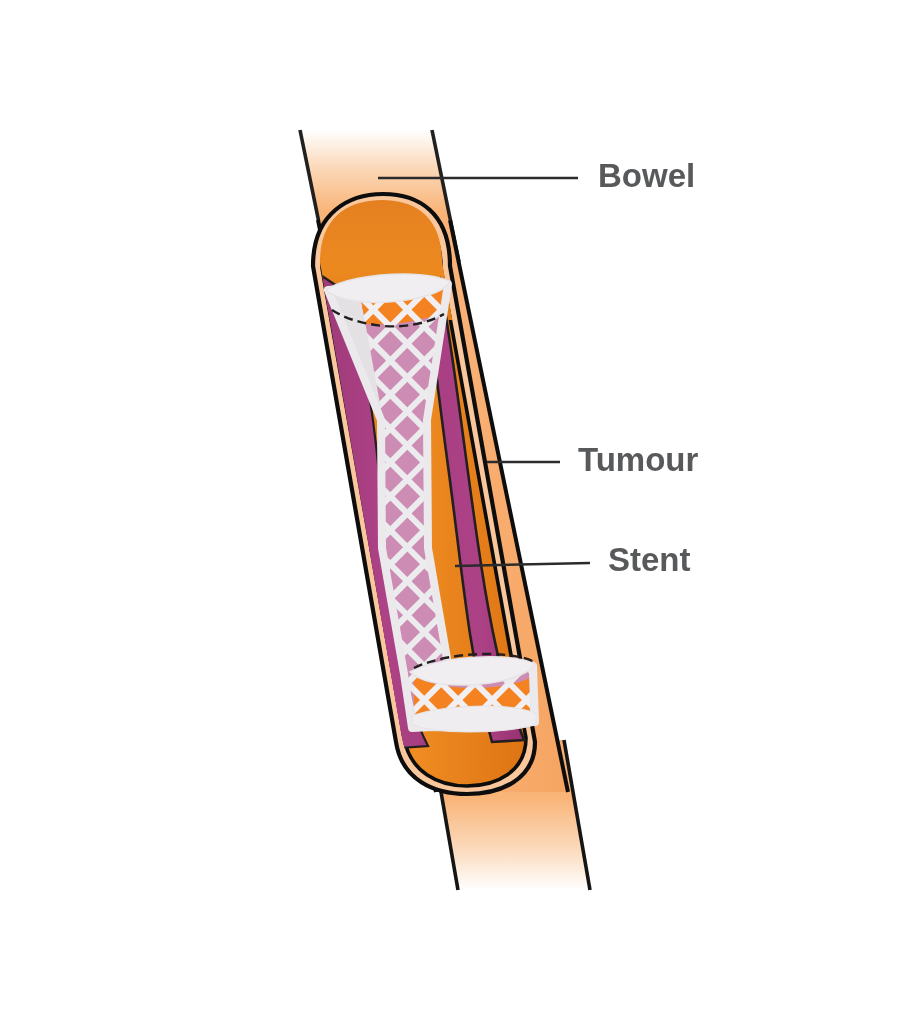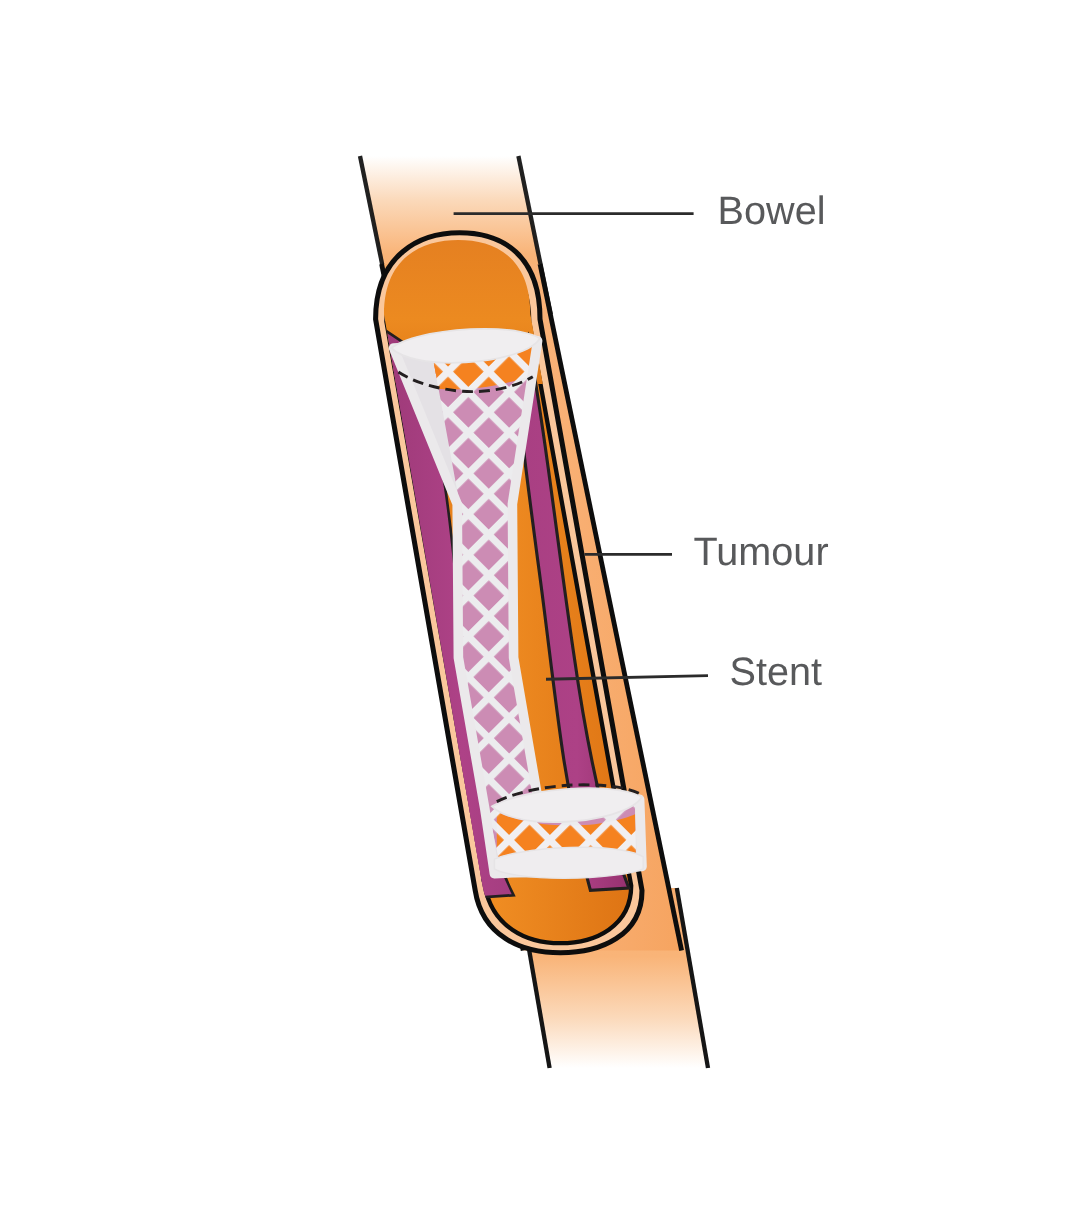--- a/index.html
+++ b/index.html
@@ -12,20 +12,21 @@
     height: 1026px;
     font-family: "Liberation Sans", sans-serif;
     overflow: hidden;
     position: relative;
   }
   #figure-root {
     position: relative;
     width: 900px;
     height: 1026px;
     background: #ffffff;
+    font-weight: bold;
   }
   #diagram-svg {
     position: absolute;
     left: 0;
     top: 0;
     width: 900px;
     height: 1026px;
     display: block;
   }
   .label-text {

